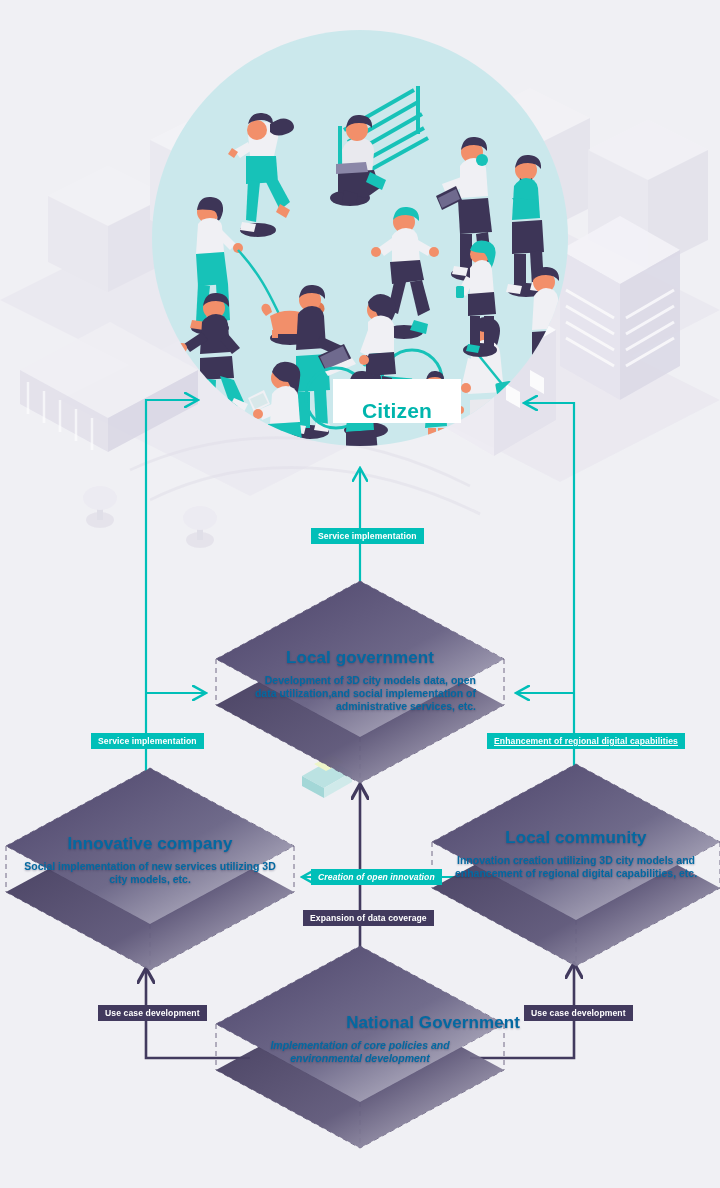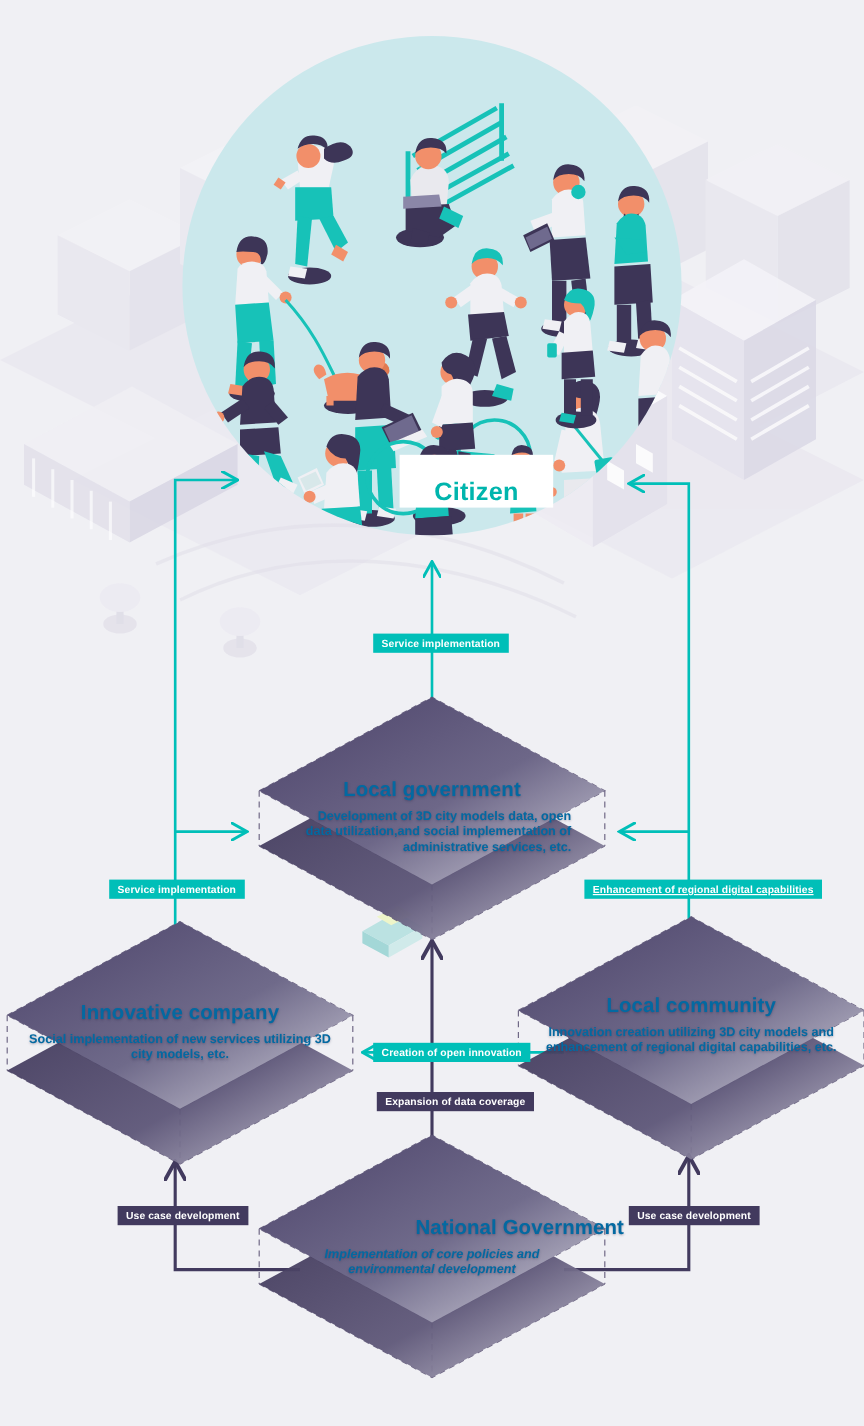--- a/index.html
+++ b/index.html
@@ -624,21 +624,21 @@
     <div class="node-text node-title" style="top:0;text-align:right;">National Government</div>
     <div class="node-text node-desc" style="top:26px;padding:0 48px;box-sizing:border-box;font-style:italic;">Implementation of core policies and environmental development</div>
   </div>
 
   <div class="conn-label conn-teal" style="left:311px;top:528px;">Service implementation</div>
 
   <div class="conn-label conn-teal" style="left:91px;top:733px;">Service implementation</div>
 
   <div class="conn-label conn-teal" style="left:487px;top:733px;text-decoration:underline;">Enhancement of regional digital capabilities</div>
 
-  <div class="conn-label conn-teal" style="left:311px;top:869px;">Creation of open innovation</div>
-
-  <div class="conn-label conn-navy" style="left:314px;top:910px;">Expansion of data coverage</div>
+  <div class="conn-label conn-teal" style="left:311px;top:869px;font-style:italic;">Creation of open innovation</div>
+
+  <div class="conn-label conn-navy" style="left:303px;top:910px;">Expansion of data coverage</div>
 
   <div class="conn-label conn-navy" style="left:98px;top:1005px;">Use case development</div>
 
   <div class="conn-label conn-navy" style="left:524px;top:1005px;">Use case development</div>
 
 </div>
 
 </body></html>

